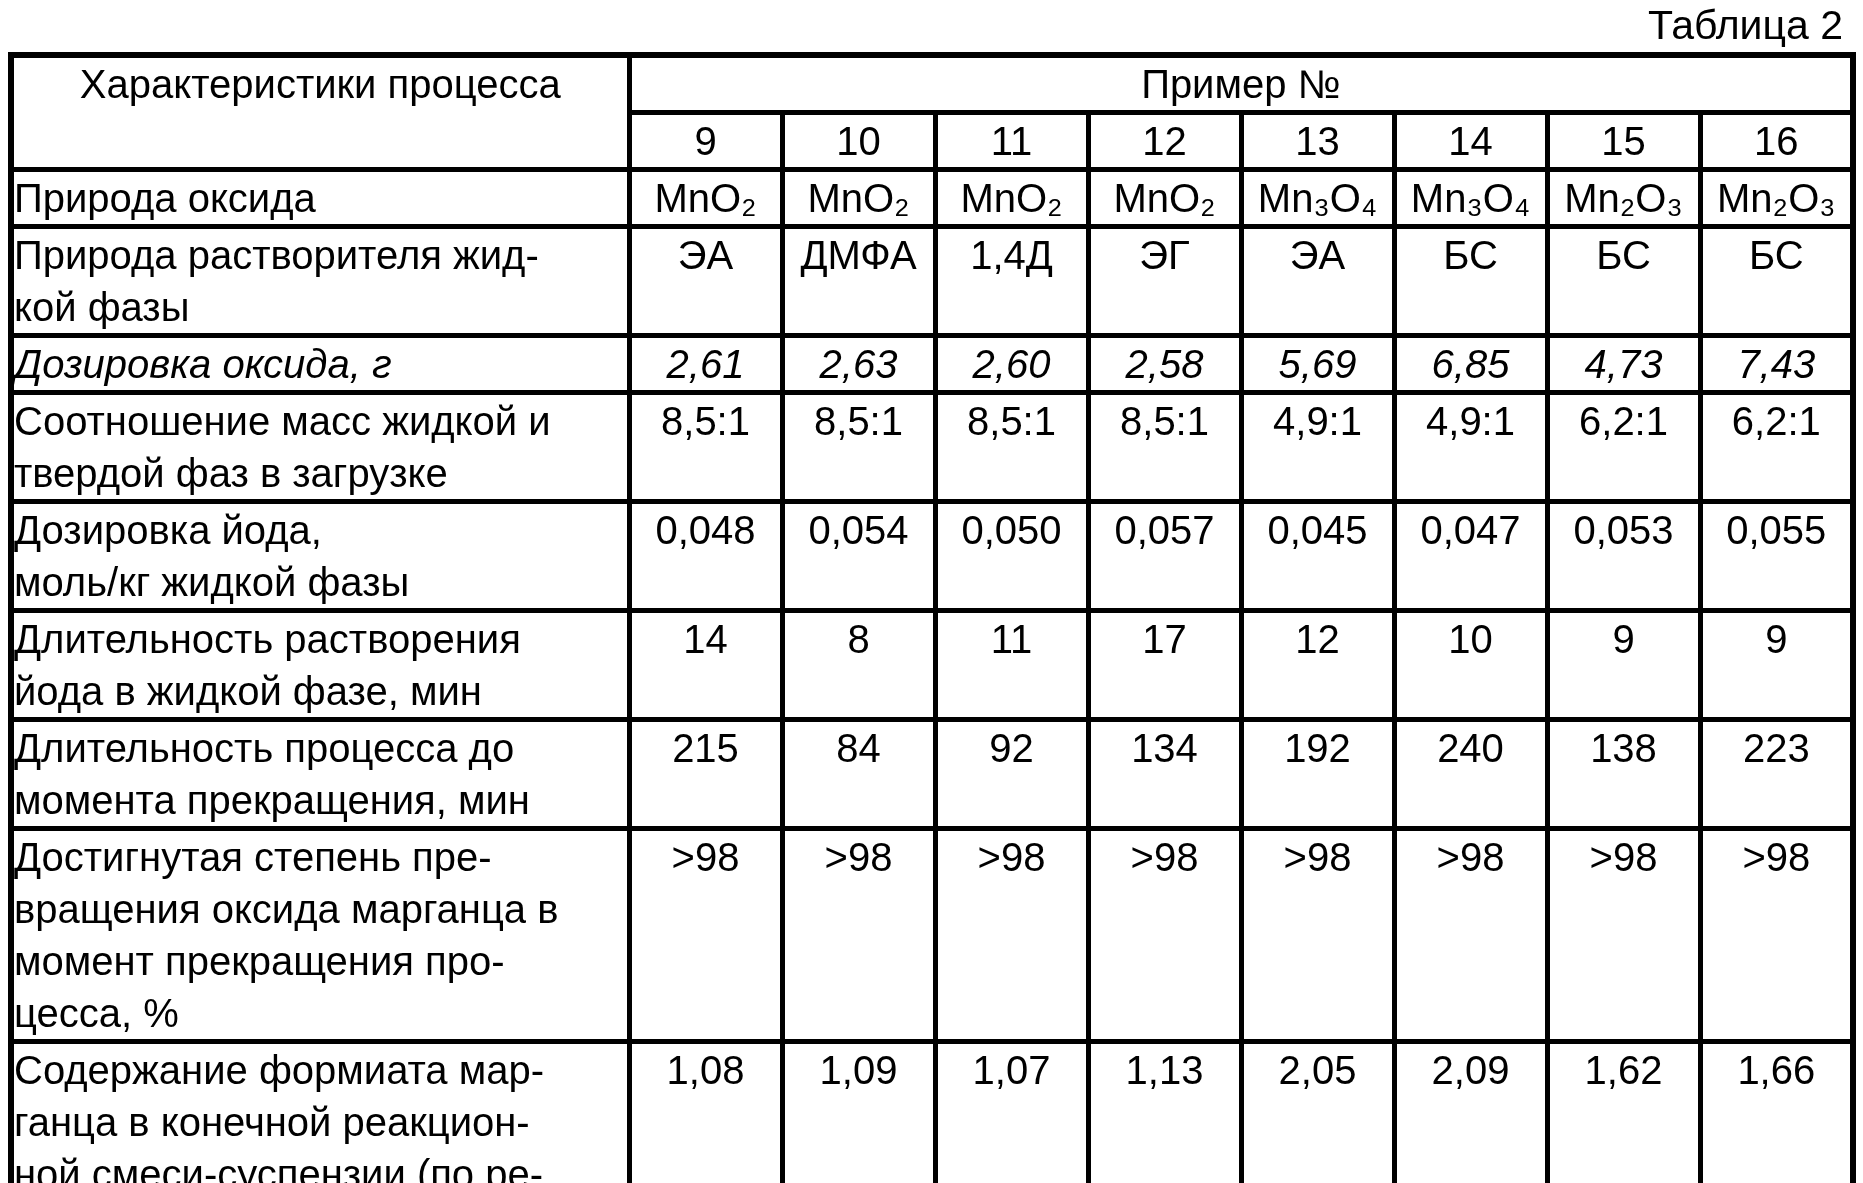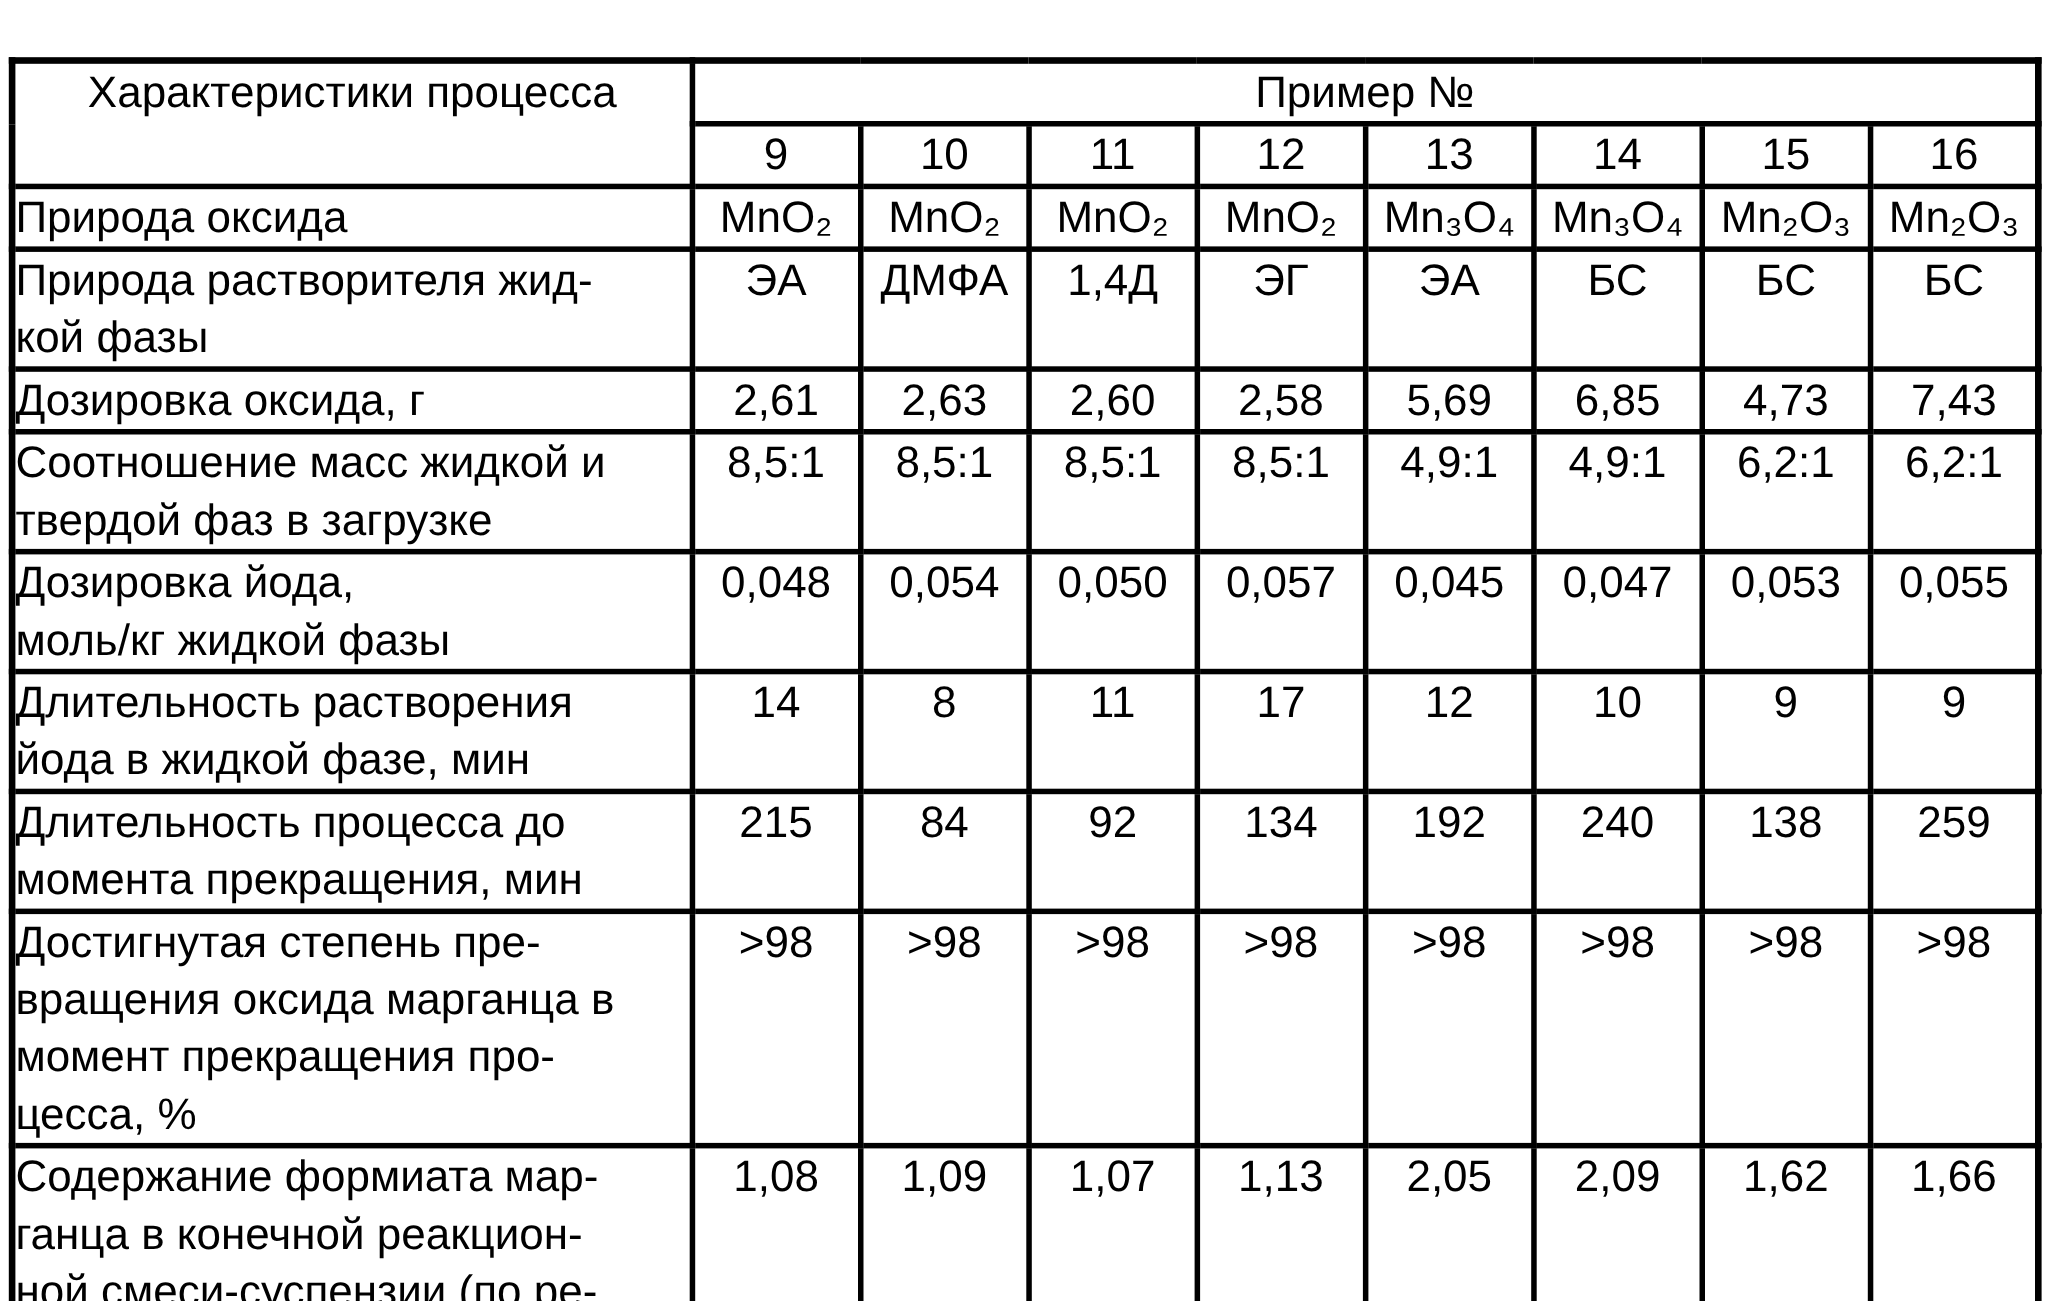--- a/index.html
+++ b/index.html
@@ -56,33 +56,34 @@
     white-space:pre-line;
   }
   td.val{
     text-align:center;
     vertical-align:top;
   }
   tr.h1{height:54px;}
   tr.h2{height:48px;}
   tr.r0{height:52px;}
   tr.r1{height:105px;}
-  tr.r2{height:51px;}
+  tr.r2{height:51px;font-style:italic;}
   tr.r3{height:99px;margin-top:23px;}
   tr.r4{height:102px;}
   tr.r5{height:104px;}
   tr.r6{height:105px;}
   tr.r7{height:204px;}
   tr.r8{height:199px;}
 </style>
 </head>
 <body>
 
 <div class="page">
 
+  <div class="caption">Таблица 2</div>
 
   <table class="proc">
     <colgroup>
       <col class="c-label">
       <col class="c-data">
         <col class="c-data">
         <col class="c-data">
         <col class="c-data">
       <col class="c-data">
         <col class="c-data">
@@ -186,21 +187,21 @@
     <tr class="r6">
       <td class="label">Длительность процесса до
 момента прекращения, мин</td>
       <td class="val">215</td>
       <td class="val">84</td>
       <td class="val">92</td>
       <td class="val">134</td>
       <td class="val">192</td>
       <td class="val">240</td>
       <td class="val">138</td>
-      <td class="val">259</td>
+      <td class="val">223</td>
     </tr>
 
     <tr class="r7">
       <td class="label">Достигнутая степень пре-
 вращения оксида марганца в
 момент прекращения про-
 цесса, %</td>
       <td class="val">&gt;98</td>
       <td class="val">&gt;98</td>
       <td class="val">&gt;98</td>

